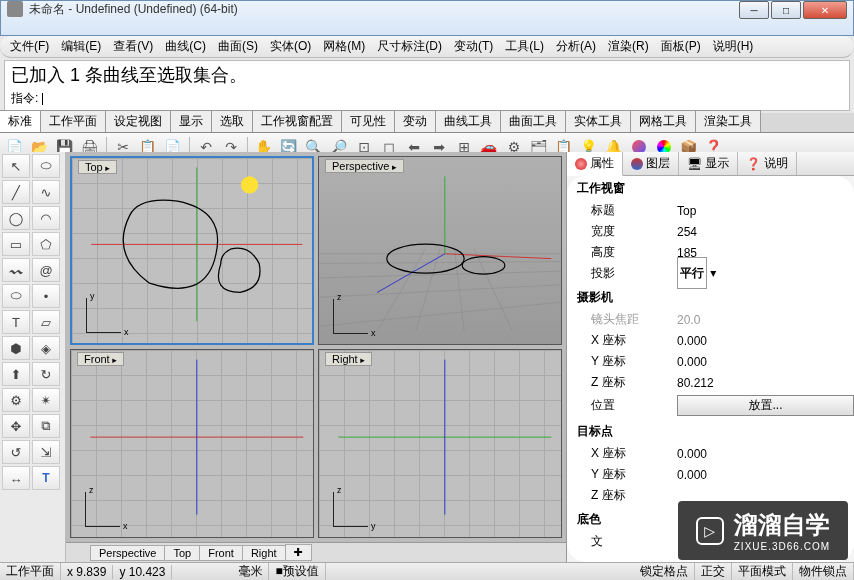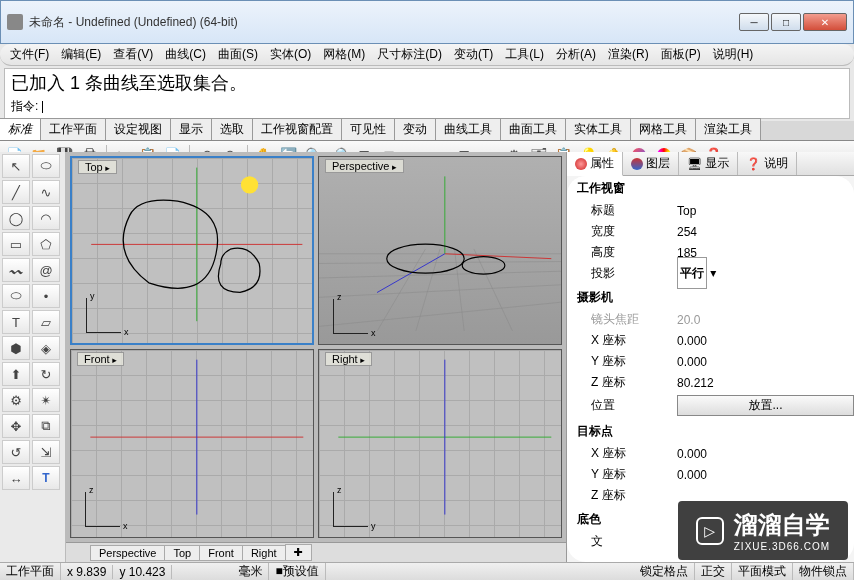--- a/index.html
+++ b/index.html
@@ -1,40 +1,40 @@
 <!DOCTYPE html>
 <html><head>
 <meta charset="utf-8">
 <style>
 * { box-sizing: border-box; margin: 0; padding: 0; font-family: "Microsoft YaHei", SimSun, sans-serif; font-size: 12px; }
 body { width: 854px; height: 580px; background: #e8e8e8; overflow: hidden; position: relative; }
 
 
-.titlebar { height: 44px; background: linear-gradient(#ecf3fb, #d7e6f7); display: flex; align-items: center; padding: 0 6px; border: 1px solid #6b8fb5; }
+.titlebar { height: 36px; background: linear-gradient(#ecf3fb, #d7e6f7); display: flex; padding: 0 6px; border: 1px solid #6b8fb5; }
 .titlebar .app-icon { width: 16px; height: 16px; background: #888; border-radius: 2px; margin-right: 6px; }
 .titlebar .title { flex: 1; color: #333; }
 .winbtns { display: flex; gap: 2px; }
 .winbtn { width: 30px; height: 18px; border: 1px solid #666; border-radius: 2px; background: linear-gradient(#f5f8fb,#d0ddec); display:flex; align-items:center; justify-content:center; font-size:10px;}
 .winbtn.close { background: linear-gradient(#f29d8f,#d34e3a); color:#fff; width:44px;}
 
 
 .menubar { height: 22px; background: linear-gradient(#f5f5f5,#e5e5e5); display: flex; align-items: center; padding: 0 4px; border-bottom:1px solid #bbb;border-radius:11px;}
 .menubar span { padding: 2px 6px; cursor: default; }
 
 
 .cmdarea { background:#fff; border:1px solid #bbb; margin:2px 4px 0 4px; }
 .cmdline { padding: 2px 6px; font-size:18px; }
 .cmdprompt { padding: 1px 6px 3px 6px; display:flex; align-items:center;}
 .cmdprompt .label{ margin-right:4px;}
 .cmdprompt .cursor{ width:1px; height:12px; background:#000; display:inline-block;}
 
 
 .tabrow { height: 20px; display:flex; align-items:flex-end; border-bottom:1px solid #888; margin-top:2px; background:#d8d8d8;}
 .tabrow .tab{ padding:2px 8px; border:1px solid #999; border-bottom:none; background:#eee; margin-left:-1px; font-size:12px;}
-.tabrow .tab.active{ background:#fff;font-style:italic;}
+.tabrow .tab.active{ background:#fff;}
 
 
 .toolbar { height: 28px; background: linear-gradient(#fafafa,#e2e2e2); border-bottom:1px solid #aaa; display:flex; align-items:center; padding:0 4px; gap:3px;}
 .tbtn{ width:22px; height:22px; border:1px solid transparent; display:flex; align-items:center; justify-content:center; font-size:14px; color:#555;}
 .tsep{ width:1px; height:20px; background:#bbb; margin:0 2px;}
 .tbtn.new::before{content:"📄";}
 .tbtn.open::before{content:"📂";}
 .tbtn.save::before{content:"💾";}
 .tbtn.print::before{content:"🖨";}
 .tbtn.cut::before{content:"✂";}

